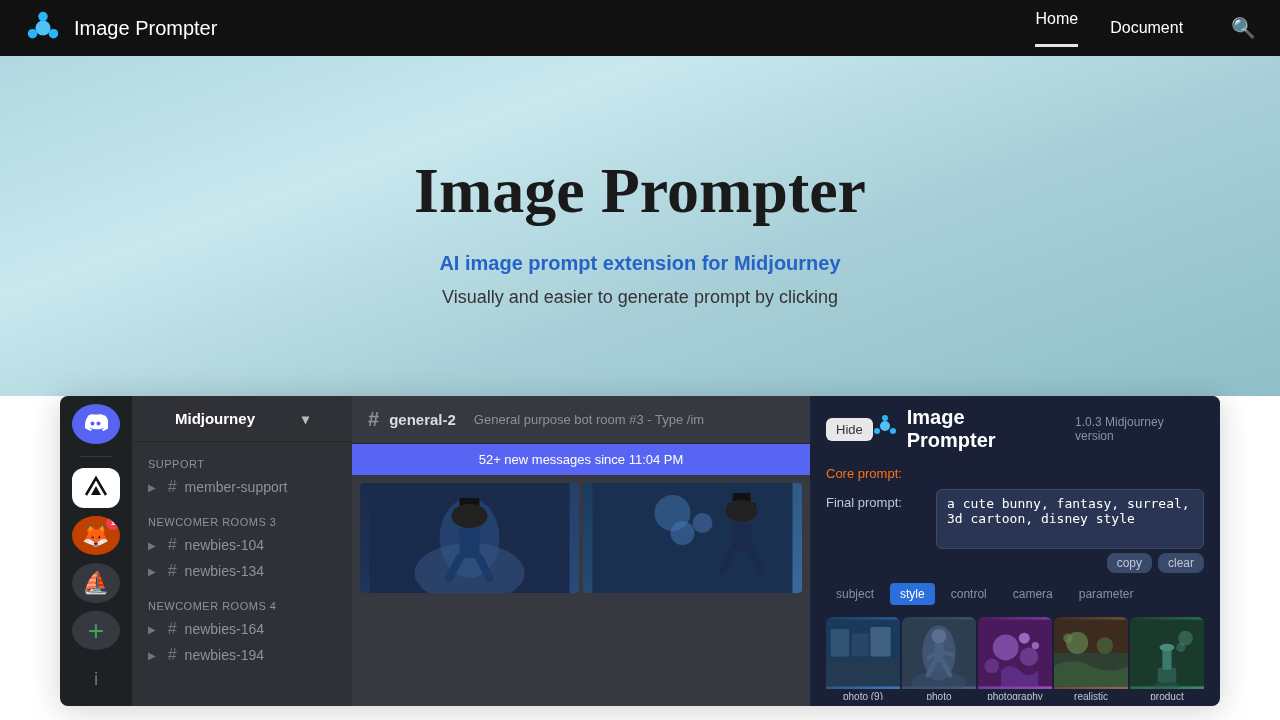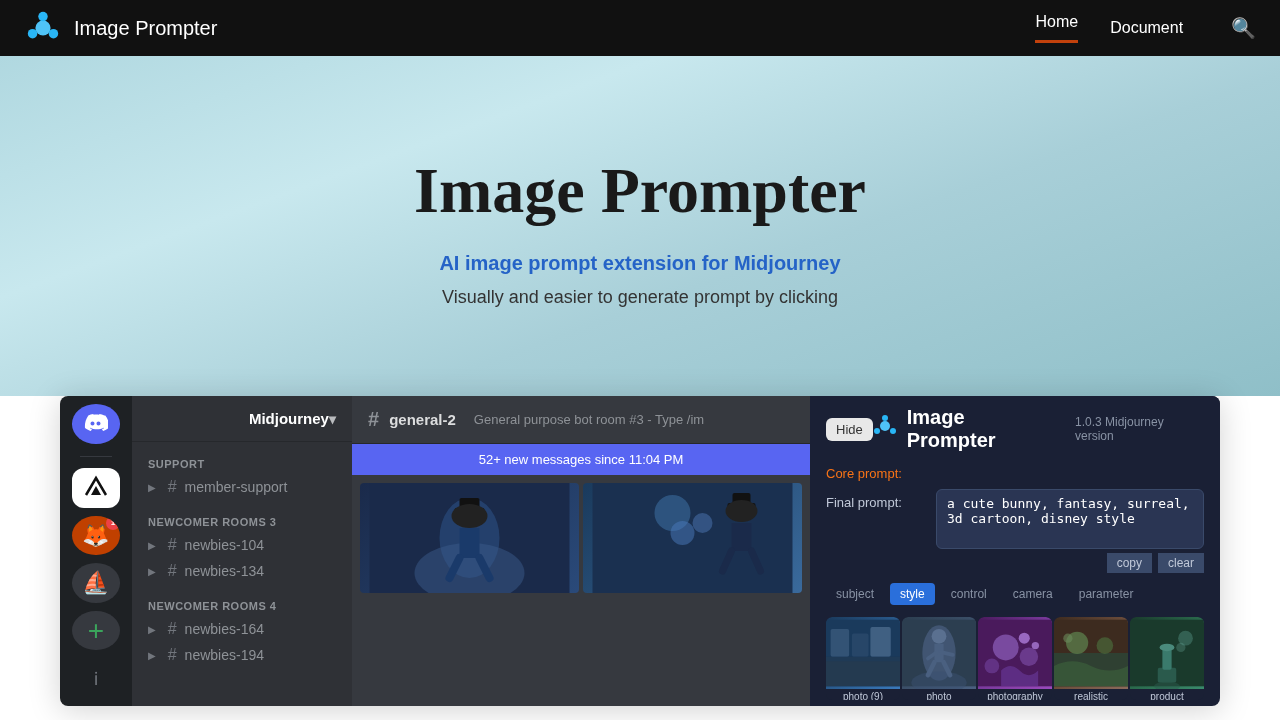--- a/index.html
+++ b/index.html
@@ -34,22 +34,22 @@
       display: flex;
       align-items: center;
       gap: 32px;
     }
     .nav-link {
       color: #fff;
       text-decoration: none;
       font-size: 16px;
     }
     .nav-link.active {
-      border-bottom: 3px solid #c2410c;
-      padding-bottom: 9px;
+      border-bottom: 3px solid #e5e5e5;
+      padding-bottom: 16px;
     }
     .nav-search-icon {
       color: #fff;
       font-size: 20px;
       cursor: pointer;
       margin-left: 16px;
     }
 
     
     .hero {
@@ -181,36 +181,37 @@
       width: 220px;
       background: #2f3136;
       flex-shrink: 0;
       overflow: hidden;
       display: flex;
       flex-direction: column;
     }
     .channel-server-header {
       display: flex;
       align-items: center;
-      justify-content: flex-end;
+      justify-content: center;
       padding: 14px 16px;
       border-bottom: 1px solid #26282c;
       color: #fff;
       font-weight: 700;
       font-size: 15px;
+      gap: 47px;
     }
     .channel-header-chevron {
       color: #b9bbbe;
       font-size: 14px;
     }
     .channel-section-label {
       padding: 16px 16px 4px;
       color: #8e9297;
       font-size: 11px;
-      font-weight: 700;
+      font-weight: 400;
       text-transform: uppercase;
       letter-spacing: 0.5px;
     }
     .channel-item {
       display: flex;
       align-items: center;
       gap: 8px;
       padding: 4px 16px;
       color: #8e9297;
       font-size: 14px;
@@ -364,21 +365,21 @@
       outline: none;
     }
     .final-prompt-actions {
       display: flex;
       justify-content: flex-end;
       gap: 6px;
     }
     .action-btn {
       background: #3a4a6a;
       border: none;
-      border-radius: 0;
+      border-radius: 8px;
       color: #c0c8d8;
       padding: 3px 10px;
       font-size: 12px;
       cursor: pointer;
     }
 
     .tab-row {
       display: flex;
       padding: 6px 16px;
       gap: 6px;

